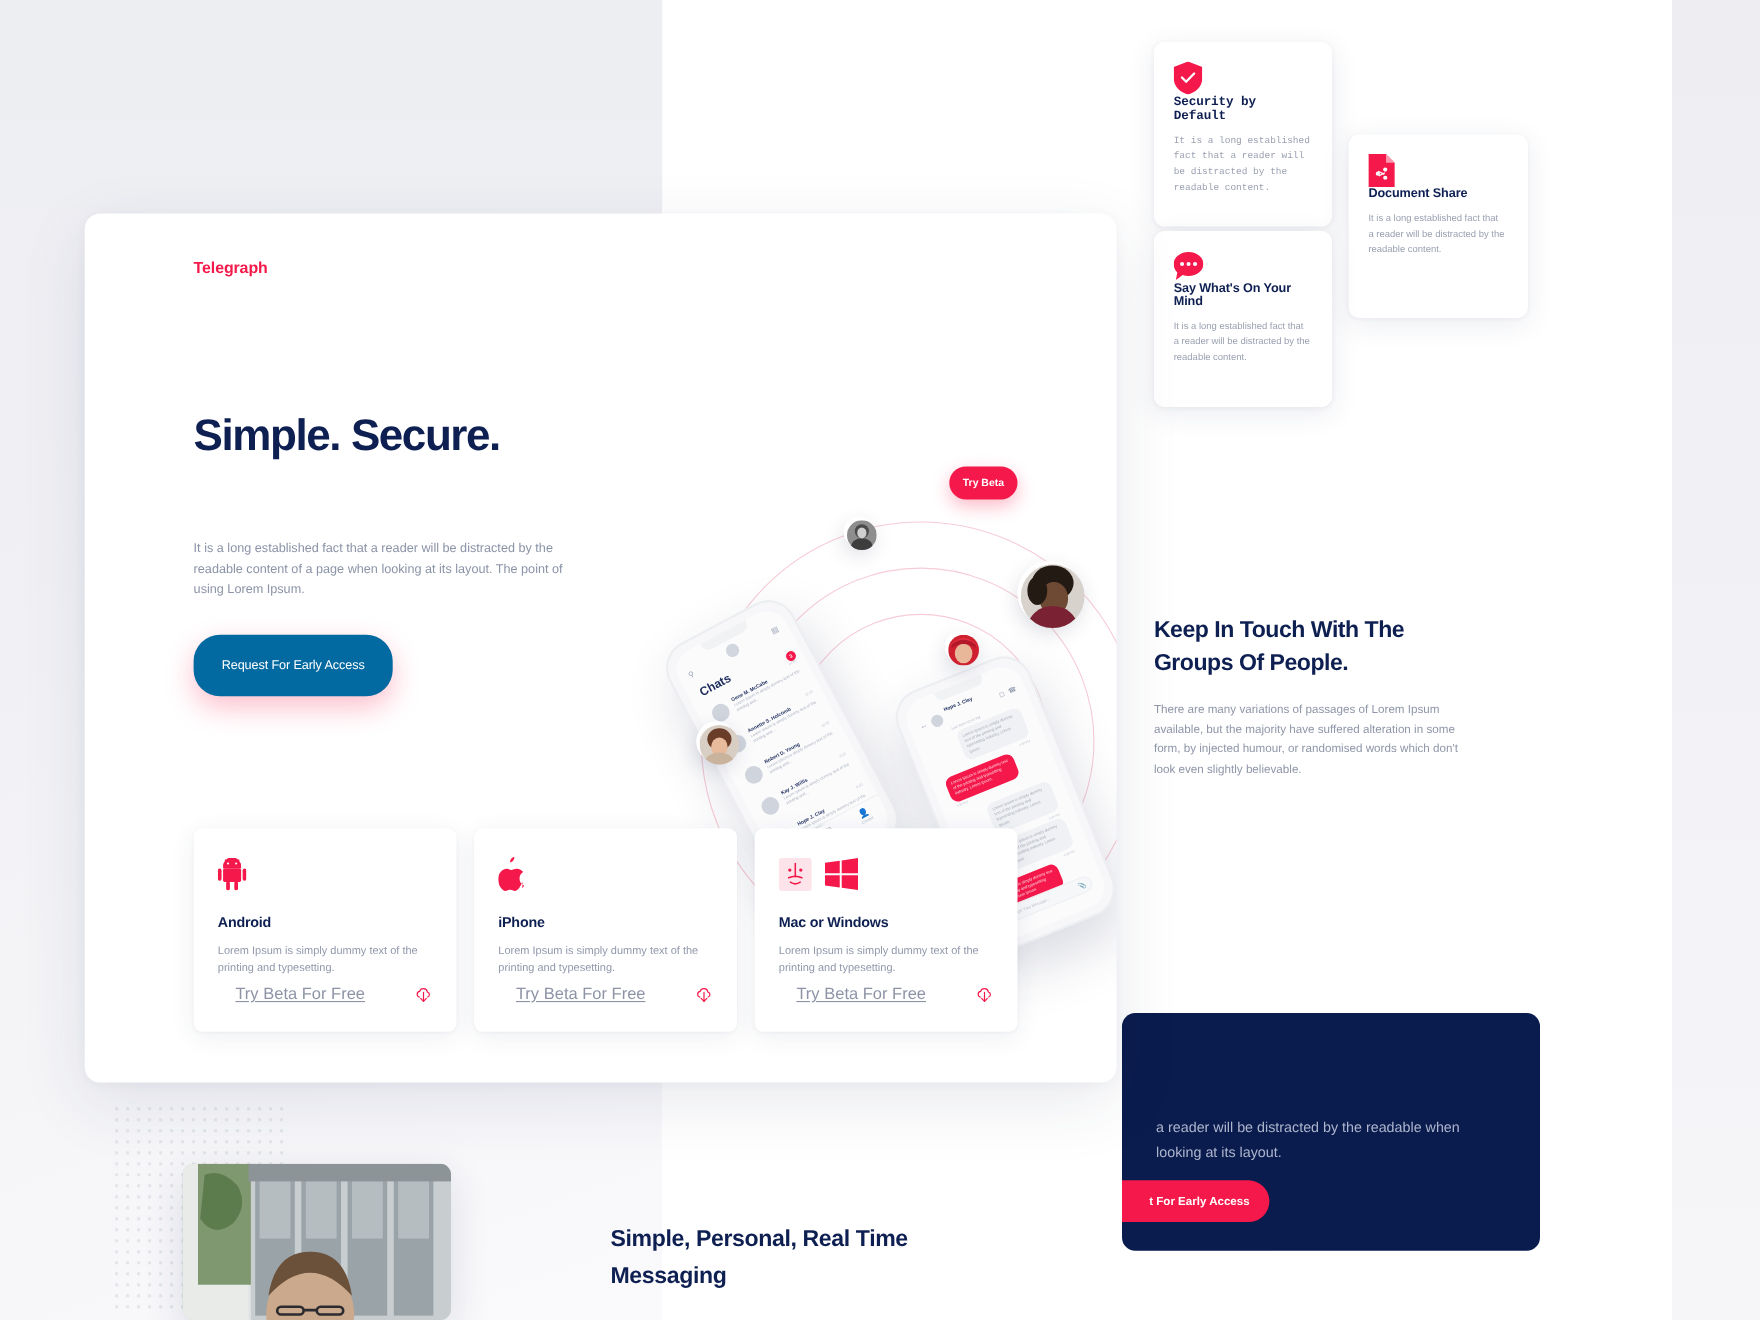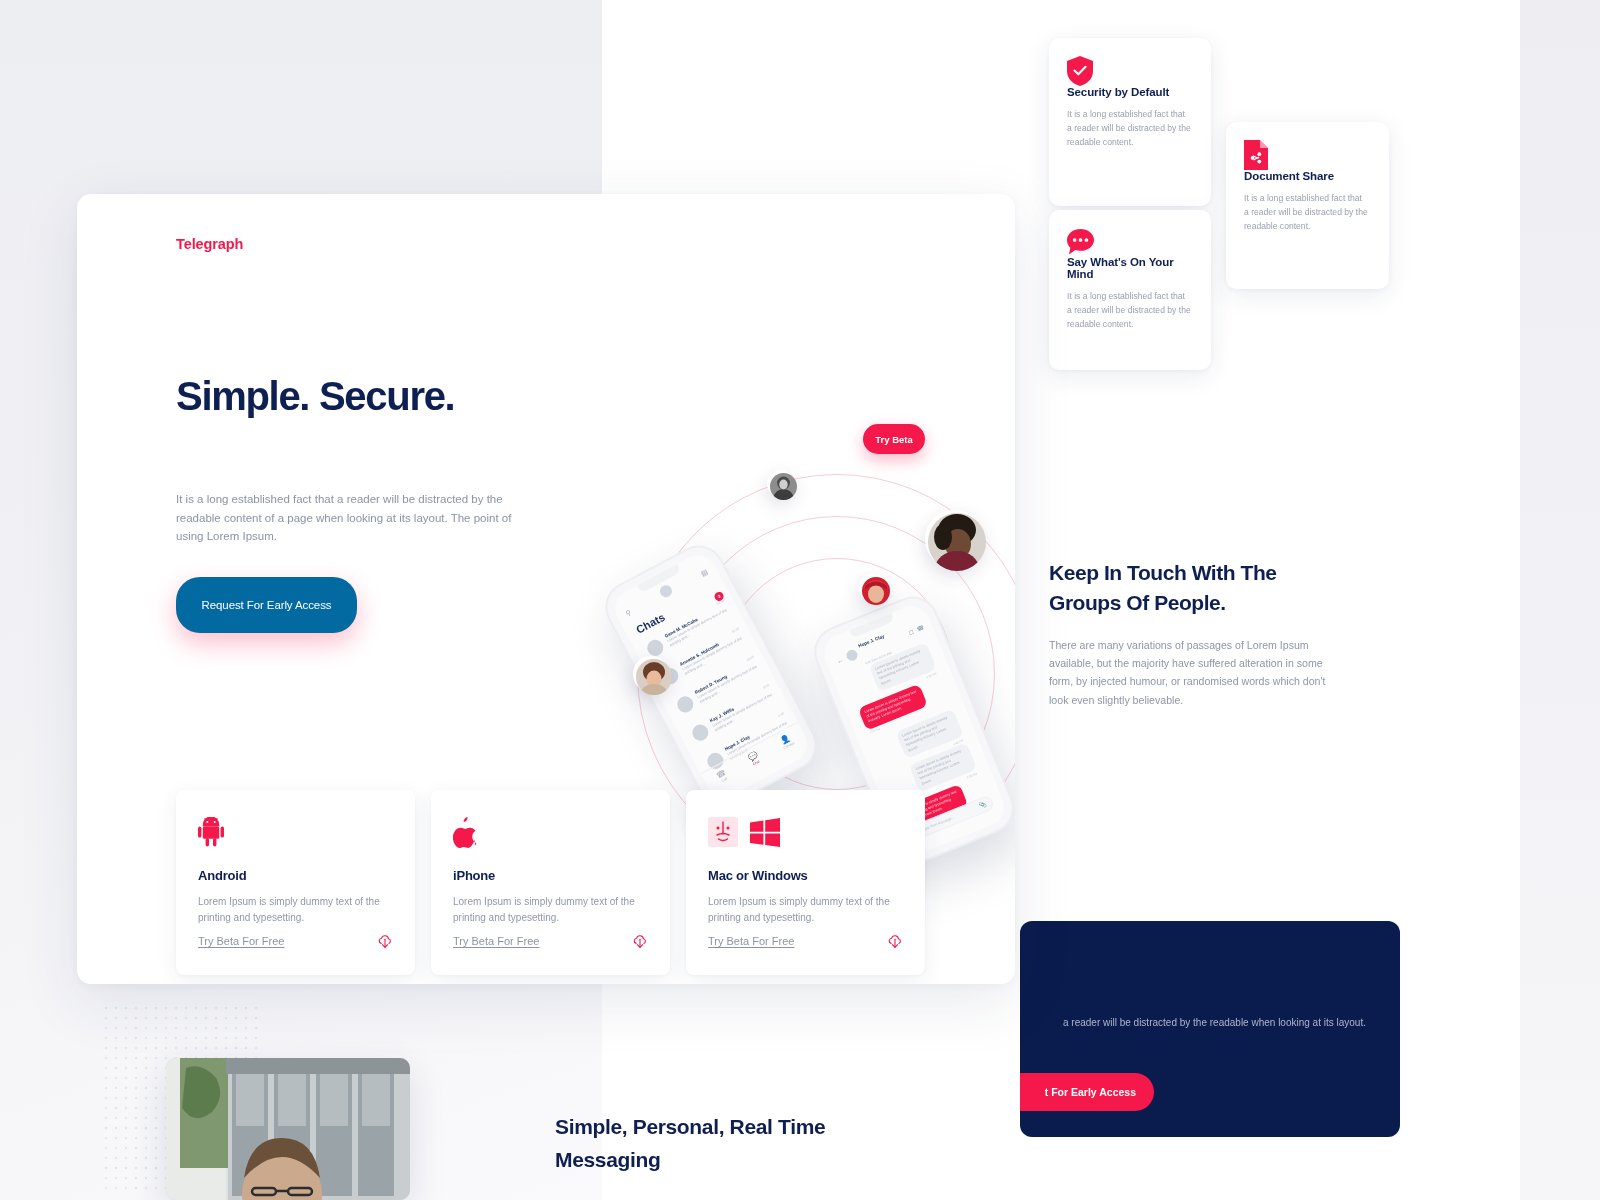--- a/index.html
+++ b/index.html
@@ -41,21 +41,21 @@
     font-size: 23px; font-weight: 700; line-height: 1.36;
     color: #0e1f52; letter-spacing: -0.2px;
   }
 
   
   .feat-card {
     position: absolute; background: #ffffff; border-radius: 10px;
     box-shadow: 0 6px 26px rgba(40,50,90,.085), 0 1px 4px rgba(40,50,90,.05);
     padding: 18px 20px 20px 18px;
   }
-  .feat-card.c1 { left: 1049px; top: 38px; width: 162px; height: 168px; }
+  .feat-card.c1 { left: 1049px; top: 38px; width: 162px; height: 168px; font-family: Liberation Mono, monospace; }
   .feat-card.c2 { left: 1226px; top: 122px; width: 163px; height: 167px; }
   .feat-card.c3 { left: 1049px; top: 210px; width: 162px; height: 160px; }
   .feat-icon { width: 26px; height: 30px; margin-bottom: 14px; }
   .feat-title {
     font-size: 11.5px; font-weight: 700; color: #0e1f52;
     margin-bottom: 9px; letter-spacing: -.1px;
   }
   .feat-body {
     font-size: 8.6px; line-height: 1.65; color: #9aa0b0; font-weight: 400;
   }
@@ -96,21 +96,21 @@
   .cta-primary {
     position: absolute; left: 99px; top: 383px;
     width: 181px; height: 56px; border: none; border-radius: 24px;
     background: #0369a1; color: #ffffff;
     font-family: "Liberation Sans", sans-serif;
     font-size: 11.5px; font-weight: 400; letter-spacing: -.1px; cursor: pointer;
     box-shadow: 0 10px 26px rgba(245,24,74,.28);
   }
 
   
-  .plat-row { position: absolute; left: 99px; top: 596px; width: 760px; height: 185px; }
+  .plat-row { position: absolute; left: 99px; top: 559px; width: 760px; height: 185px; }
   .plat-card {
     position: absolute; top: 0; width: 239px; height: 185px;
     background: #ffffff; border-radius: 8px;
     box-shadow: 0 5px 22px rgba(40,50,90,.075), 0 1px 3px rgba(40,50,90,.04);
     padding: 24px 22px 0 22px;
   }
   .plat-card.p1 { left: 0; }
   .plat-card.p2 { left: 255px; }
   .plat-card.p3 { left: 510px; }
   .plat-icons { height: 40px; display: flex; align-items: center; gap: 12px; }
@@ -119,22 +119,22 @@
     color: #0e1f52; letter-spacing: -.2px;
   }
   .plat-body {
     margin-top: 11px; font-size: 10px; line-height: 1.6; color: #9198ab;
   }
   .plat-foot {
     position: absolute; left: 22px; right: 22px; bottom: 26px;
     display: flex; align-items: center; justify-content: space-between;
   }
   .plat-link {
-    font-size: 11px; color: #8e94a6; text-decoration: underline;
-    text-underline-offset: 2px; cursor: pointer;
+    font-size: 15px; color: #8e94a6; text-decoration: underline;
+    text-underline-offset: 2px; cursor: pointer; margin-left: 16px;
   }
   .dl-icon { width: 16px; height: 16px; }
 
   
   .kit-h2 {
     position: absolute; left: 1049px; top: 558px; width: 300px;
     font-size: 21px; line-height: 1.44; font-weight: 700;
     color: #0e1f52; letter-spacing: -.45px;
   }
   .kit-p {
@@ -146,22 +146,22 @@
   .dark-panel {
     position: absolute; left: 1020px; top: 921px; width: 380px; height: 216px;
     background: #0a1b4d; border-radius: 12px; overflow: hidden;
   }
   .dark-h2 {
     position: absolute; left: 14px; top: 32px; width: 360px;
     font-size: 23px; font-weight: 700; color: #ffffff; letter-spacing: -.4px;
     white-space: nowrap;
   }
   .dark-p {
-    position: absolute; left: 16px; top: 93px; width: 330px;
-    font-size: 10px; line-height: 1.75; color: #aeb6cd; padding-left: 27px;
+    position: absolute; left: 4px; top: 93px; width: 330px;
+    font-size: 13px; line-height: 1.75; color: #aeb6cd; padding-left: 27px;
   }
   .dark-cta {
     position: absolute; left: -26px; top: 152px;
     width: 160px; height: 38px; border: none; border-radius: 20px;
     background: #f5184a; color: #fff;
     font-family: "Liberation Sans", sans-serif;
     font-size: 10.5px; font-weight: 700; cursor: pointer; text-align: right;
     padding-right: 18px;
   }
 

